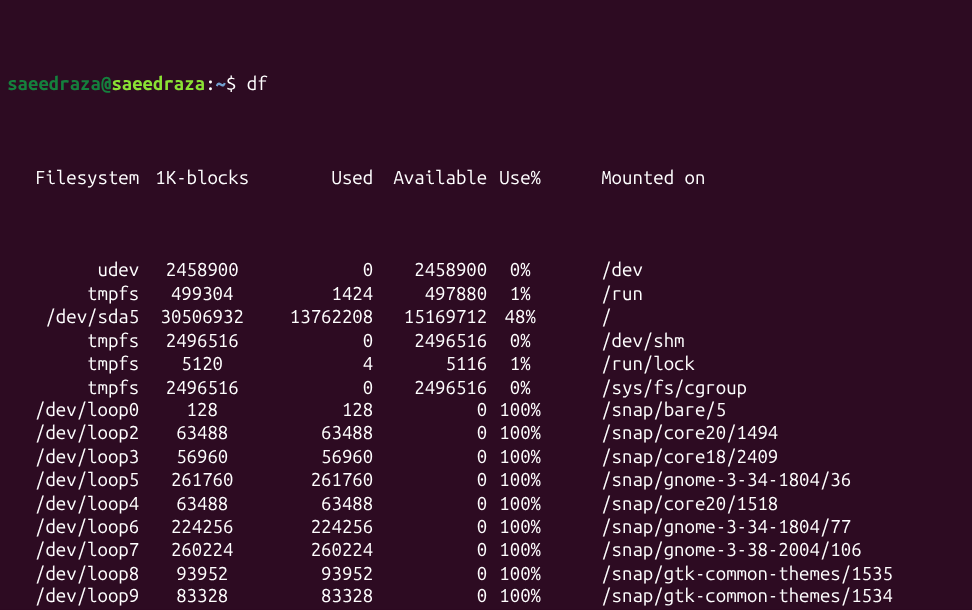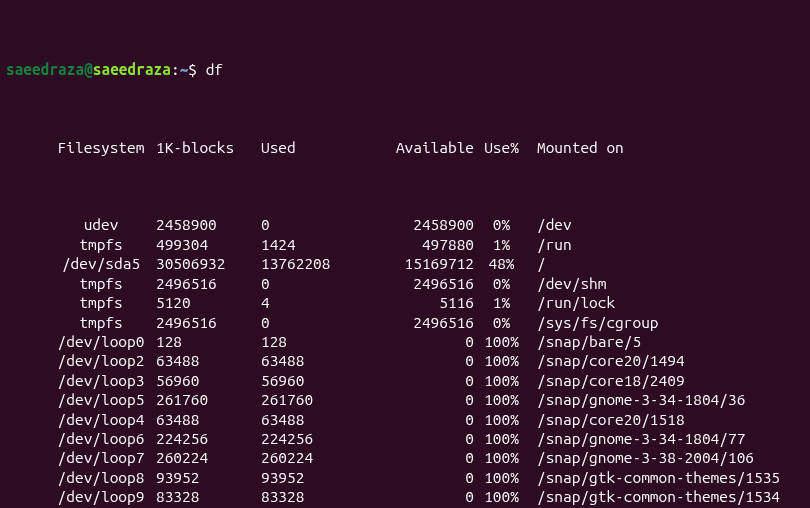--- a/index.html
+++ b/index.html
@@ -19,26 +19,26 @@
     white-space: pre;
   }
   .prompt-user { color: #15803d; font-weight: bold; }
   .prompt-host { color: #8ae234; font-weight: bold; }
   .prompt-colon { color: #ffffff; }
   .prompt-path { color: #729fcf; font-weight: bold; }
   .prompt-dollar { color: #ffffff; }
   .cmd { color: #ffffff; margin-top: 37px; }
   .row { display: block; }
   .cell { display: inline-block; }
-  .c0 { width: 110px; text-align: center; margin-left: 40px; }
-  .c1 { width: 105px; text-align: left; }
-  .c2 { width: 90px;  text-align: left; }
-  .c3 { width: 95px;  text-align: right; padding-left: 28px; }
+  .c0 { width: 110px; text-align: right; }
+  .c1 { width: 105px; text-align: center; }
+  .c2 { width: 90px;  text-align: right; }
+  .c3 { width: 95px;  text-align: right; }
   .c4 { width: 55px;  text-align: center; }
-  .c5 { padding-left: 8px; text-align: left; }
+  .c5 { padding-left: 8px; text-align: left; margin-left: 32px; }
 </style>
 </head>
 <body>
 
 <div class="terminal">
 
   <div class="row"><span class="prompt-user">saeedraza</span><span class="prompt-user">@</span><span class="prompt-host">saeedraza</span><span class="prompt-colon">:</span><span class="prompt-path">~</span><span class="prompt-dollar">$ </span><span class="cmd">df</span></div>
 
   <div class="row"><span class="cell c0">Filesystem</span><span class="cell c1">1K-blocks</span><span class="cell c2">Used</span><span class="cell c3">Available</span><span class="cell c4">Use%</span><span class="cell c5">Mounted on</span></div>
 

